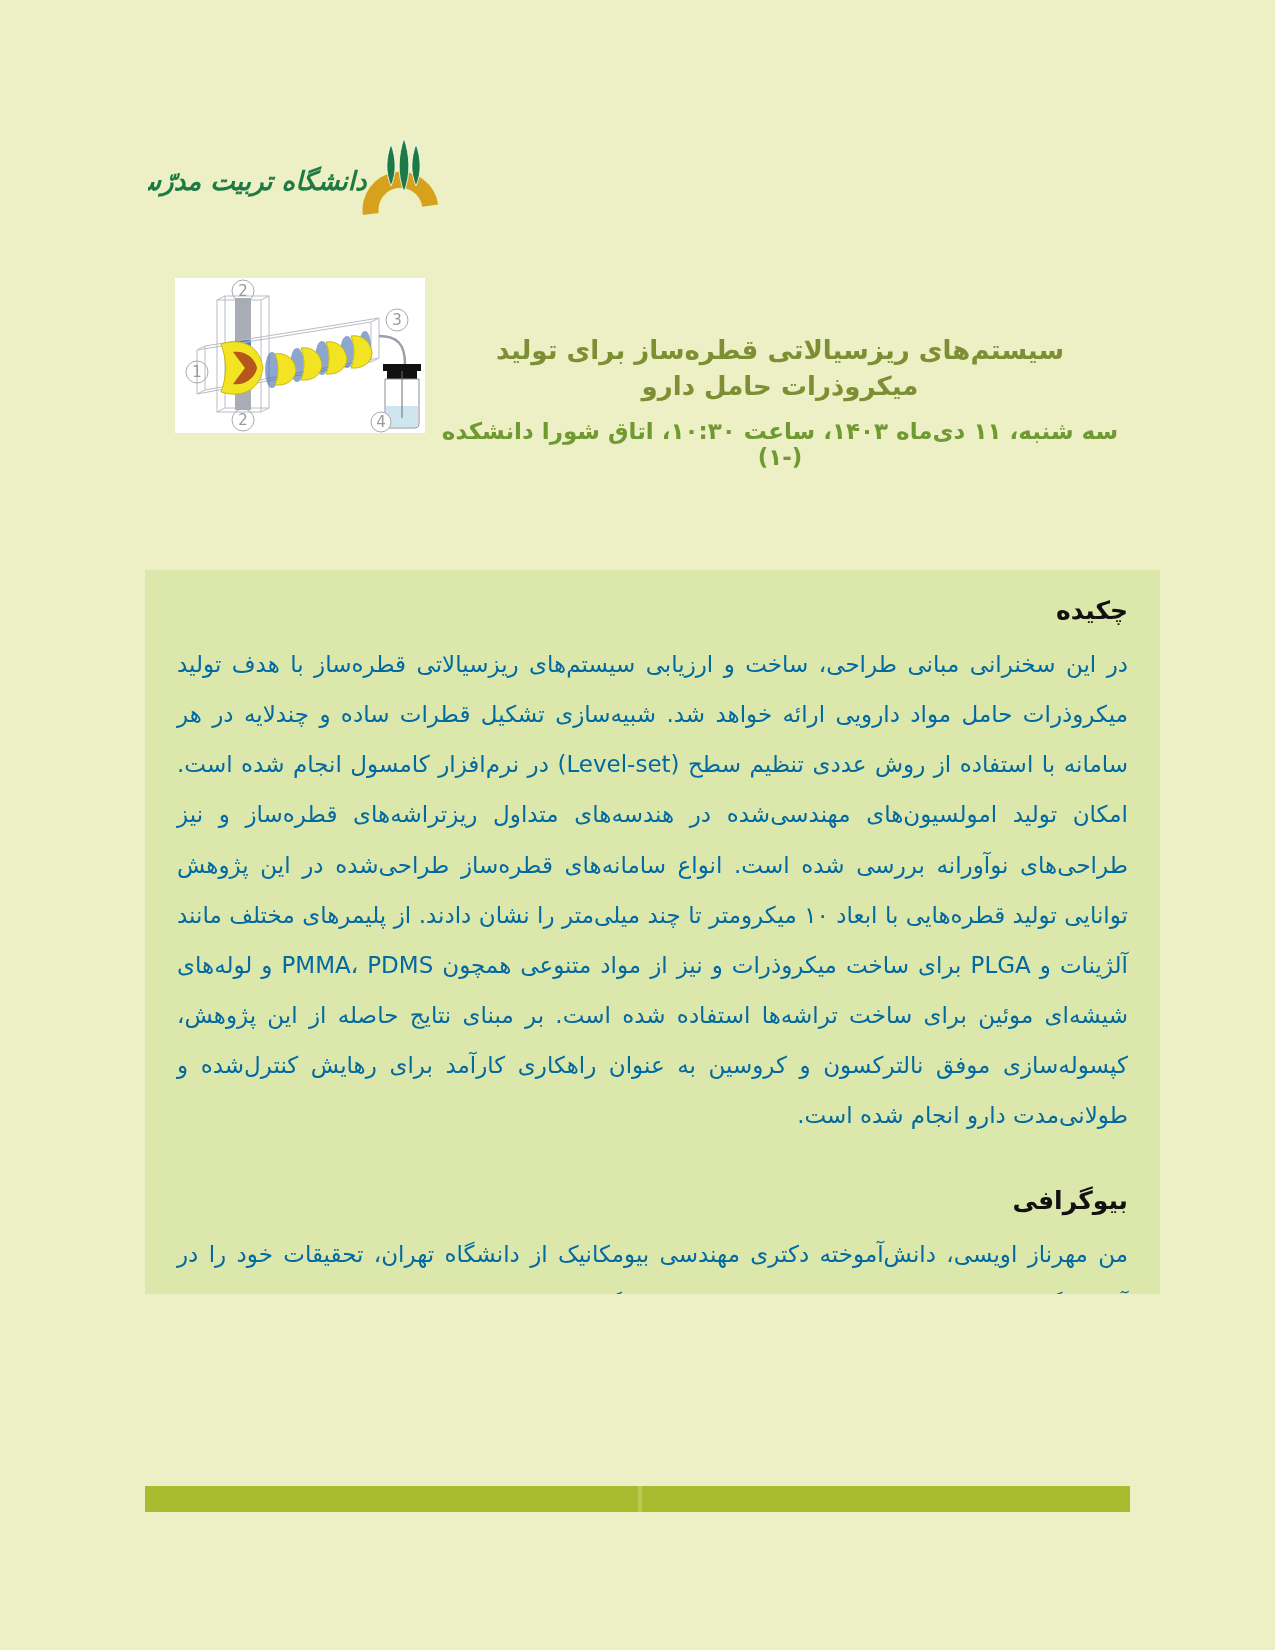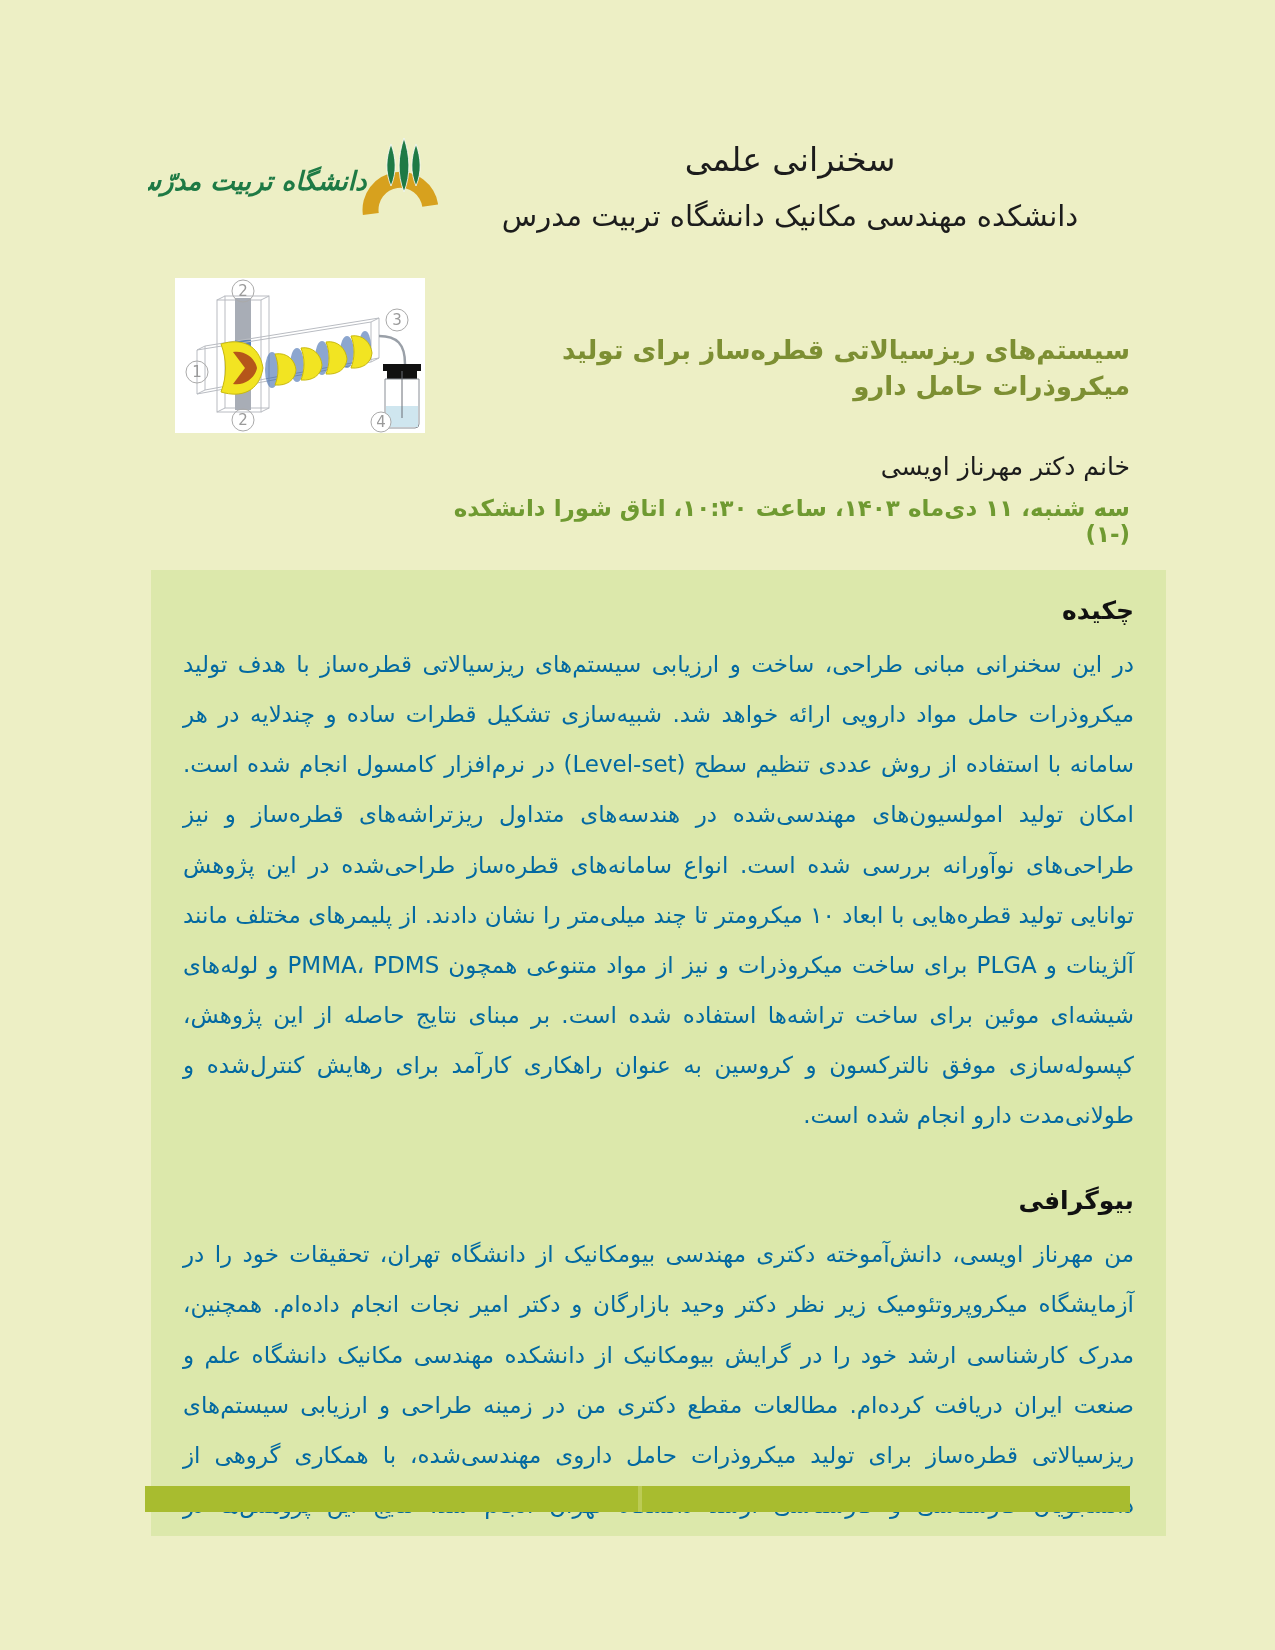--- a/index.html
+++ b/index.html
@@ -22,29 +22,29 @@
   .header-titles .t1{font-size:33px;line-height:44px;}
   .header-titles .t2{font-size:29px;line-height:40px;margin-top:14px;}
   
   .figure{
     position:absolute;left:175px;top:278px;width:250px;height:155px;
     background:#ffffff;
   }
   
   .event{
     position:absolute;left:430px;top:332px;width:700px;
-    direction:rtl;
+    text-align:center;direction:rtl;
   }
   .event .title{font-size:26px;font-weight:bold;color:#7d8f33;line-height:36px;}
   .event .speaker{font-size:25px;margin-top:48px;}
   .event .affil{font-size:20px;margin-top:22px;}
   .event .when{font-size:23px;font-weight:bold;color:#6f9a31;margin-top:14px;}
   
   .panel{
-    position:absolute;left:151px;top:570px;width:1015px;height:966px;
+    position:absolute;left:145px;top:570px;width:1015px;height:724px;
     background:#dce8ab;
     box-sizing:border-box;
     padding:26px 32px;
     direction:rtl;
     overflow:hidden;
   }
   .panel h2{
     font-size:25px;font-weight:bold;margin:0 0 14px 0;color:#111;
   }
   .panel p{
@@ -80,24 +80,20 @@
       <g fill="#1e7a45" stroke="#ffffff" stroke-width="0.8">
         <path d="M243 12 C238 26 237 40 243 54 C249 40 248 26 243 12 Z"></path>
         <path d="M256 6 C250 24 249 42 256 60 C263 42 262 24 256 6 Z"></path>
         <path d="M268 12 C263 26 262 40 268 54 C274 40 273 26 268 12 Z"></path>
       </g>
 
       <text x="100" y="58" text-anchor="middle" font-size="26" fill="#1e7a45" font-style="italic" font-weight="bold">دانشگاه تربیت مدرّس</text>
     </svg>
   </div>
 
-  <div class="header-titles">
-    <div class="t1">سخنرانی علمی</div>
-    <div class="t2">دانشکده مهندسی مکانیک دانشگاه تربیت مدرس</div>
-  </div>
 
   <div class="figure">
     <svg width="250" height="155" viewBox="0 0 250 155">
       <rect x="0" y="0" width="250" height="155" fill="#ffffff"></rect>
 
       <g stroke="#b9bcc2" fill="none">
         <rect x="42" y="22" width="44" height="112"></rect>
         <rect x="50" y="18" width="44" height="112"></rect>
         <line x1="42" y1="22" x2="50" y2="18"></line>
         <line x1="86" y1="22" x2="94" y2="18"></line>
@@ -153,21 +149,20 @@
         <circle cx="222" cy="42" r="11" fill="none" stroke="#aaaaaa"></circle>
         <text x="222" y="47">3</text>
         <circle cx="206" cy="144" r="10" fill="#ffffff" stroke="#aaaaaa"></circle>
         <text x="206" y="149">4</text>
       </g>
     </svg>
   </div>
 
   <div class="event" dir="rtl">
     <div class="title">سیستم‌های ریزسیالاتی قطره‌ساز برای تولید میکروذرات حامل دارو</div>
-    <div class="speaker">خانم دکتر مهرناز اویسی</div>
     <div class="when">سه شنبه، ۱۱ دی‌ماه ۱۴۰۳، ساعت ۱۰:۳۰، اتاق شورا دانشکده (-۱)</div>
   </div>
 
   <div class="panel" dir="rtl">
     <div class="abs-sec">
       <h2>چکیده</h2>
       <p>در این سخنرانی مبانی طراحی، ساخت و ارزیابی سیستم‌های ریزسیالاتی قطره‌ساز با هدف تولید میکروذرات حامل مواد دارویی ارائه خواهد شد. شبیه‌سازی تشکیل قطرات ساده و چندلایه در هر سامانه با استفاده از روش عددی تنظیم سطح (Level-set) در نرم‌افزار کامسول انجام شده است. امکان تولید امولسیون‌های مهندسی‌شده در هندسه‌های متداول ریزتراشه‌های قطره‌ساز و نیز طراحی‌های نوآورانه بررسی شده است. انواع سامانه‌های قطره‌ساز طراحی‌شده در این پژوهش توانایی تولید قطره‌هایی با ابعاد ۱۰ میکرومتر تا چند میلی‌متر را نشان دادند. از پلیمرهای مختلف مانند آلژینات و PLGA برای ساخت میکروذرات و نیز از مواد متنوعی همچون PMMA، PDMS و لوله‌های شیشه‌ای موئین برای ساخت تراشه‌ها استفاده شده است. بر مبنای نتایج حاصله از این پژوهش، کپسوله‌سازی موفق نالترکسون و کروسین به عنوان راهکاری کارآمد برای رهایش کنترل‌شده و طولانی‌مدت دارو انجام شده است.</p>
     </div>
     <div class="bio-sec">
       <h2>بیوگرافی</h2>

